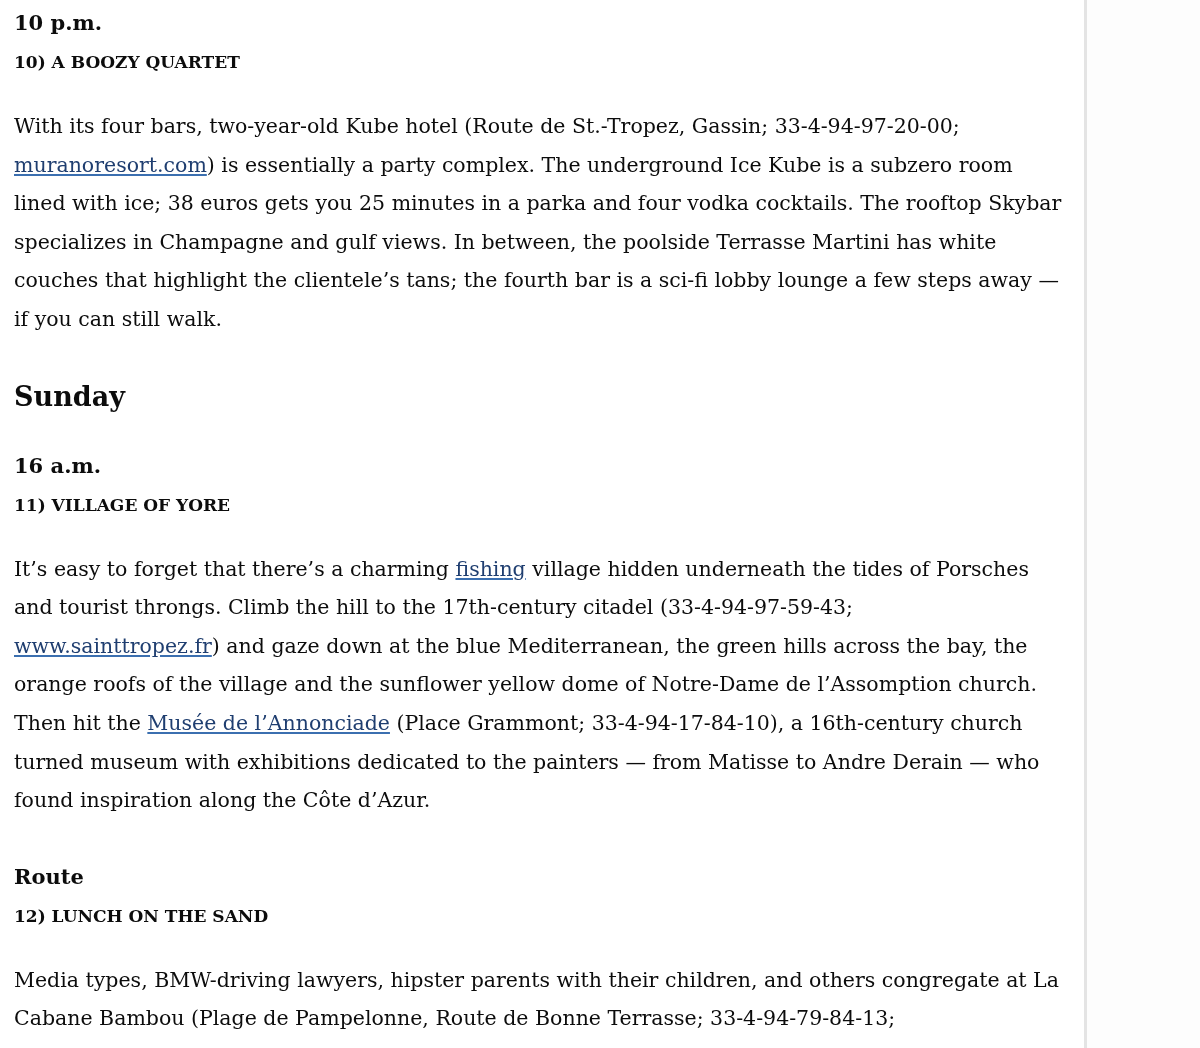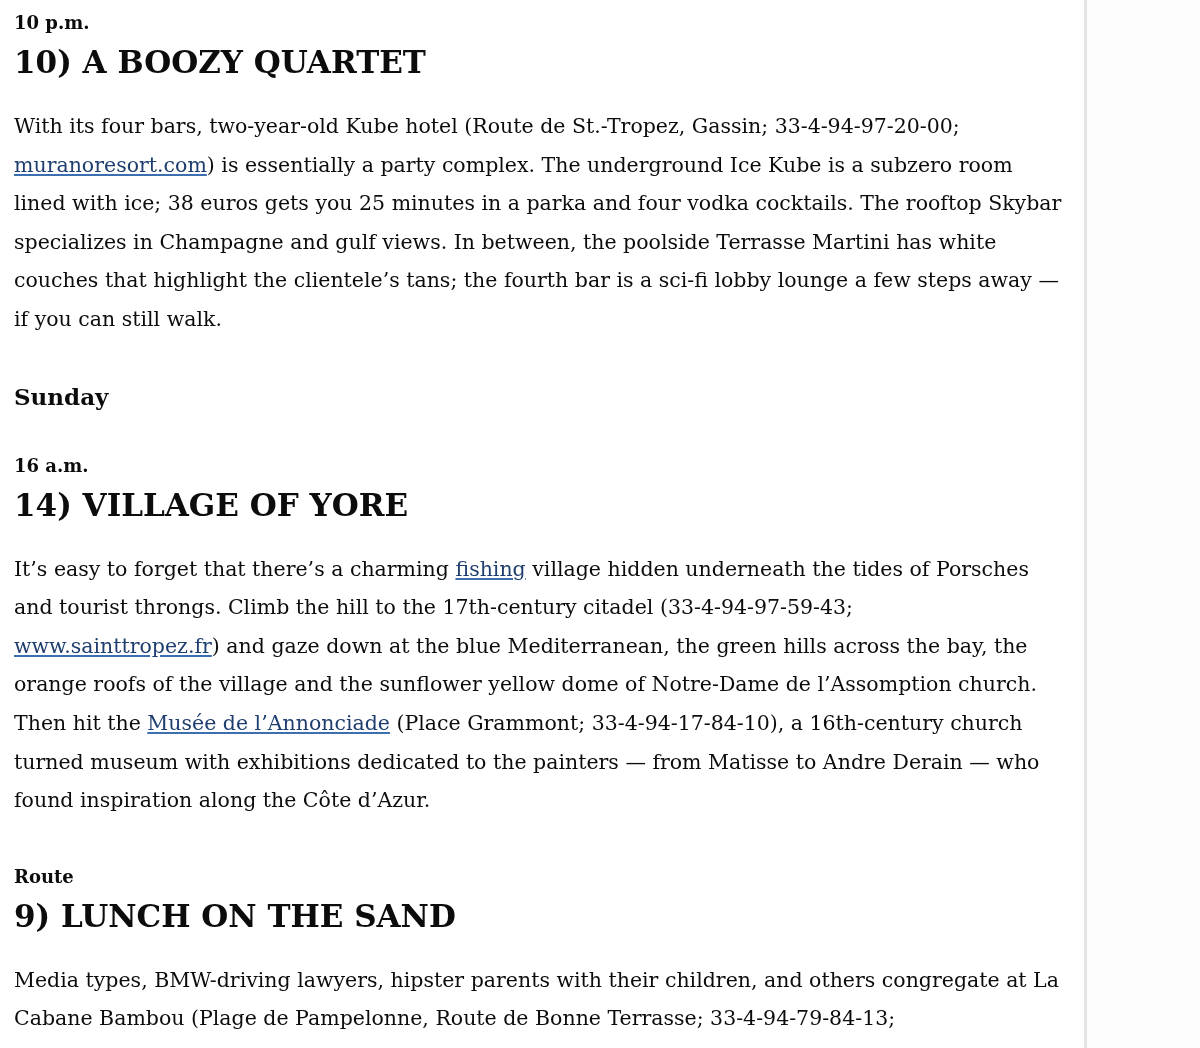--- a/index.html
+++ b/index.html
@@ -33,33 +33,33 @@
   }
   .right-gutter {
     position: absolute;
     left: 1087px;
     top: 0;
     width: 113px;
     height: 1048px;
     background: #fdfdfd;
   }
   .kicker {
-    font-size: 18px;
+    font-size: 21px;
     line-height: 38px;
     font-weight: bold;
     margin: 0;
   }
   .headline {
-    font-size: 31px;
+    font-size: 17px;
     line-height: 40px;
     font-weight: bold;
     margin: 0;
   }
   .day-heading {
-    font-size: 23px;
+    font-size: 27px;
     line-height: 40px;
     font-weight: bold;
     margin: 0 0 30px 0;
   }
   p.body-para {
     font-size: 20.5px;
     line-height: 38.6px;
     margin: 25px 0 38px 0;
   }
   p.body-para.last {
@@ -77,23 +77,23 @@
 
 <div class="content">
 
   <h3 class="kicker">10 p.m.</h3>
   <h2 class="headline">10) A BOOZY QUARTET</h2>
   <p class="body-para"><span>With its four bars, two-year-old Kube hotel (Route de St.-Tropez, Gassin; 33-4-94-97-20-00; </span><a class="link" href="#">muranoresort.com</a><span>) is essentially a party complex. The underground Ice Kube is a subzero room lined with ice; 38 euros gets you 25 minutes in a parka and four vodka cocktails. The rooftop Skybar specializes in Champagne and gulf views. In between, the poolside Terrasse Martini has white couches that highlight the clientele’s tans; the fourth bar is a sci-fi lobby lounge a few steps away — if you can still walk.</span></p>
 
   <h2 class="day-heading">Sunday</h2>
 
   <h3 class="kicker">16 a.m.</h3>
-  <h2 class="headline">14) VILLAGE OF YORE</h2>
+  <h2 class="headline">11) VILLAGE OF YORE</h2>
   <p class="body-para"><span>It’s easy to forget that there’s a charming </span><a class="link" href="#">fishing</a><span> village hidden underneath the tides of Porsches and tourist throngs. Climb the hill to the 17th-century citadel (33-4-94-97-59-43; </span><a class="link" href="#">www.sainttropez.fr</a><span>) and gaze down at the blue Mediterranean, the green hills across the bay, the orange roofs of the village and the sunflower yellow dome of Notre-Dame de l’Assomption church. Then hit the </span><a class="link" href="#">Musée de l’Annonciade</a><span> (Place Grammont; 33-4-94-17-84-10), a 16th-century church turned museum with exhibitions dedicated to the painters — from Matisse to Andre Derain — who found inspiration along the Côte d’Azur.</span></p>
 
   <h3 class="kicker">Route</h3>
-  <h2 class="headline">9) LUNCH ON THE SAND</h2>
+  <h2 class="headline">12) LUNCH ON THE SAND</h2>
   <p class="body-para last"><span>Media types, BMW-driving lawyers, hipster parents with their children, and others congregate at La Cabane Bambou (Plage de Pampelonne, Route de Bonne Terrasse; 33-4-94-79-84-13; </span><a class="link" href="#">cabanebambouplage.com</a><span>), a laid-back beach club for Sunday lunch. The</span></p>
 
 </div>
 
 <div class="column-divider"></div>
 <div class="right-gutter"></div>
 
 </body></html>

